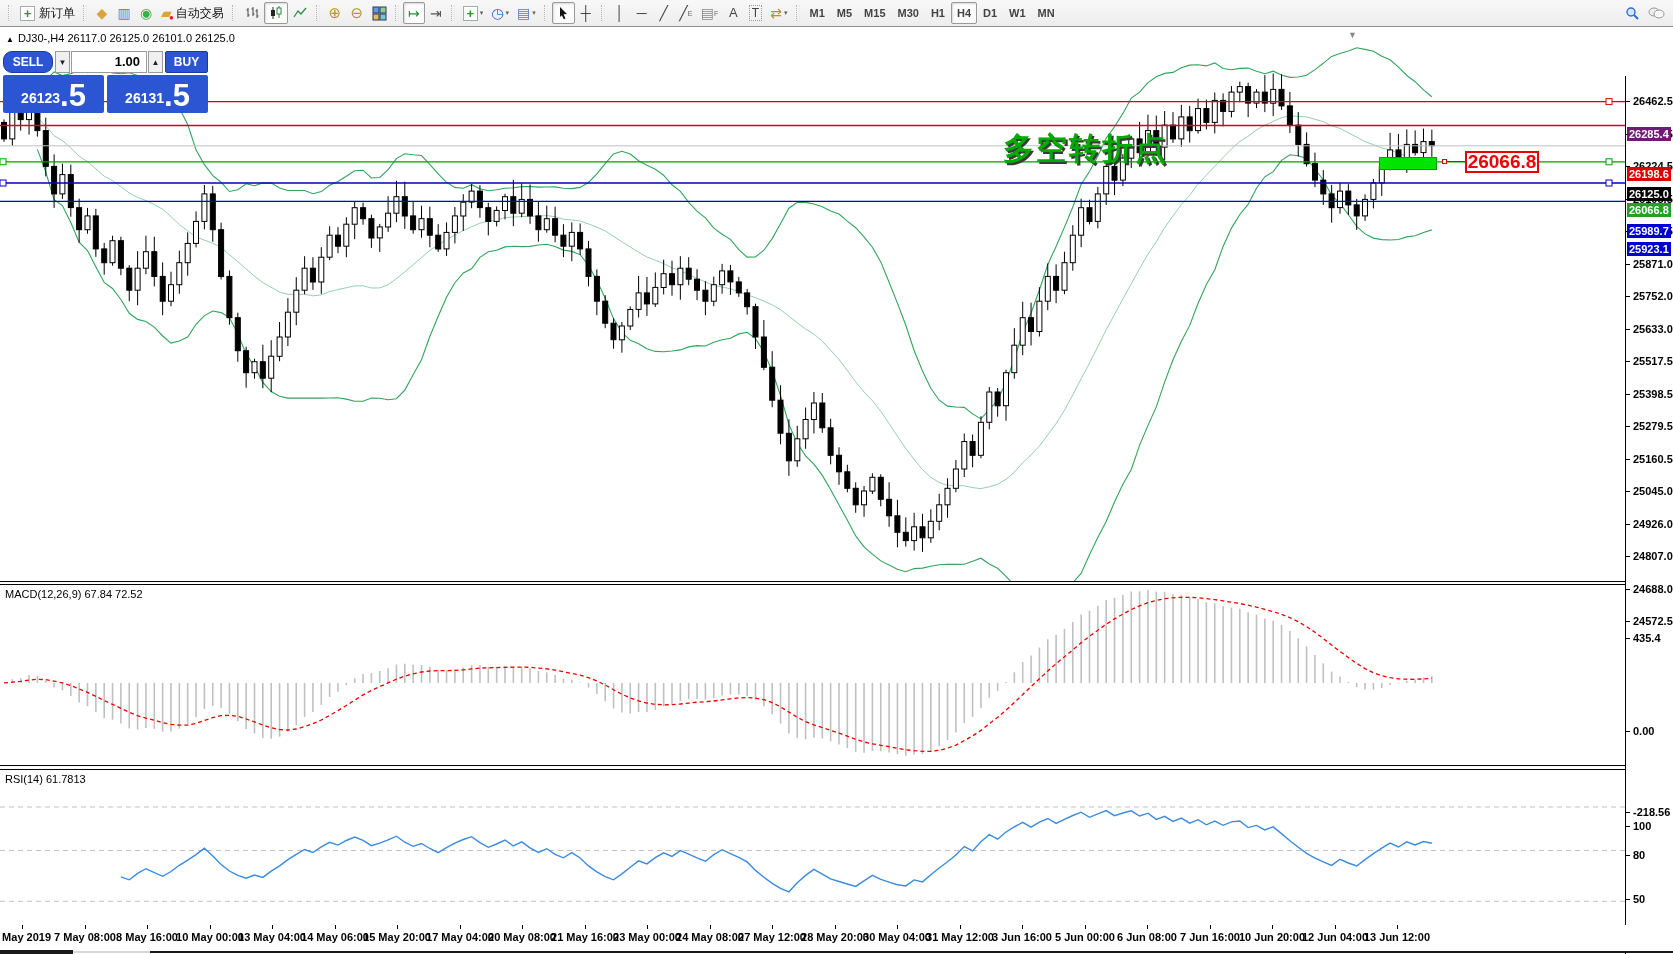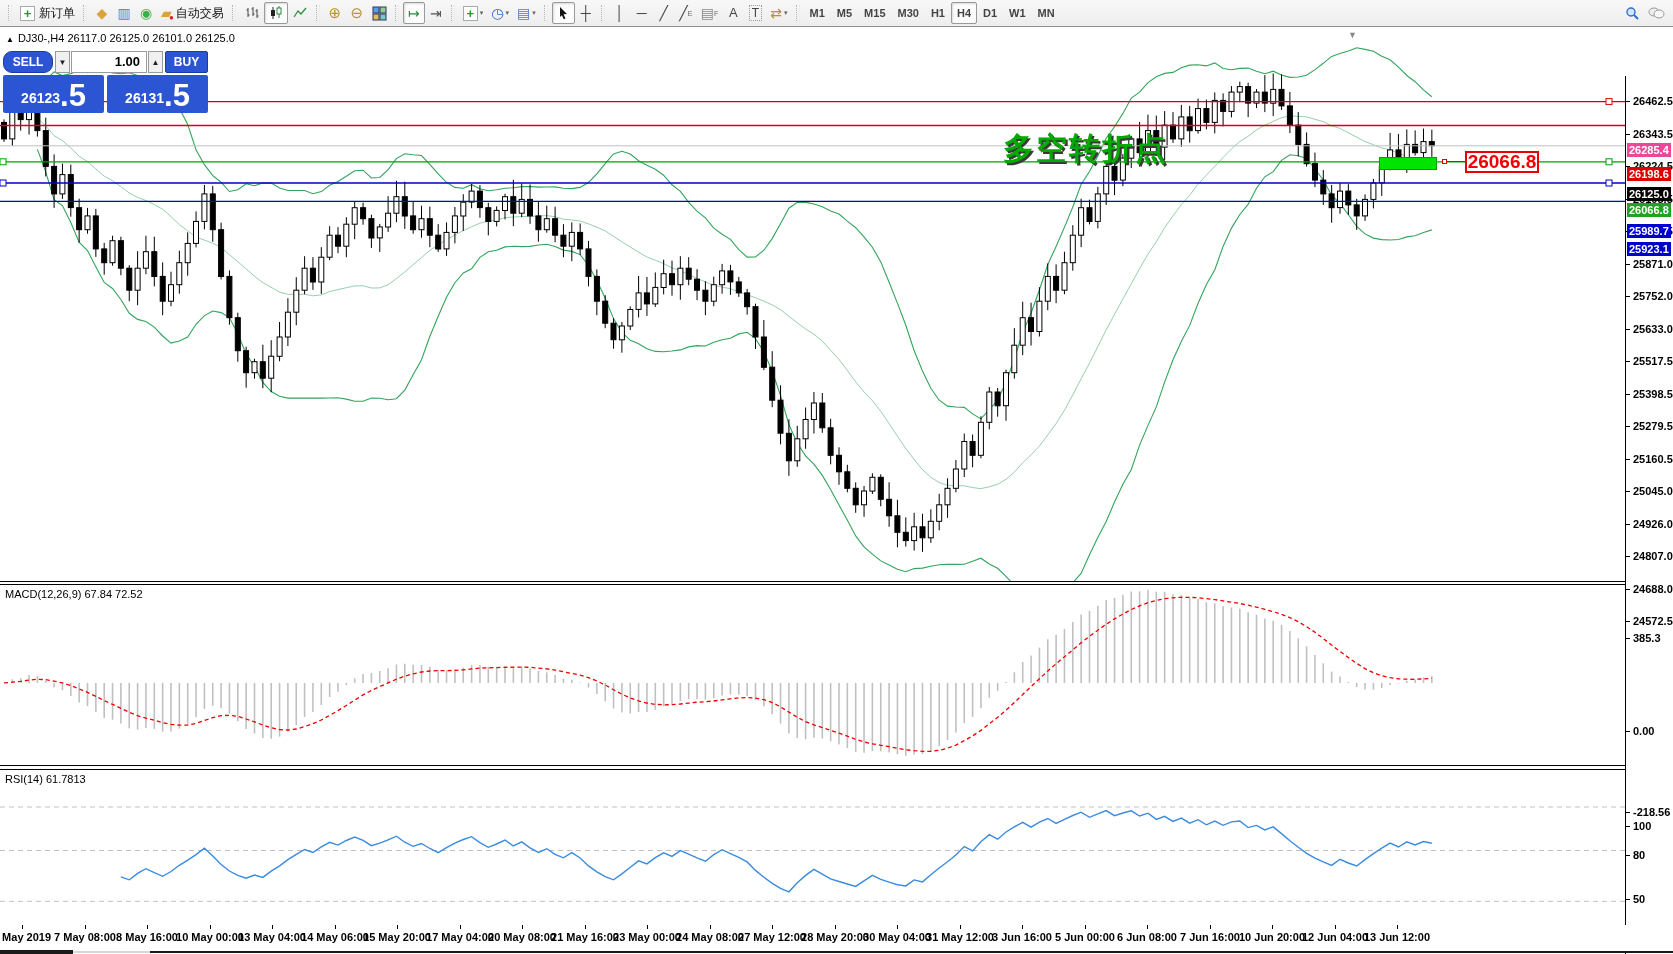--- a/index.html
+++ b/index.html
@@ -821,28 +821,28 @@
         <div class="tickdash" style="top:415px"></div>
         <div class="ticklabel" style="top:415px">25045.0</div>
         <div class="tickdash" style="top:448px"></div>
         <div class="ticklabel" style="top:448px">24926.0</div>
         <div class="tickdash" style="top:480px"></div>
         <div class="ticklabel" style="top:480px">24807.0</div>
         <div class="tickdash" style="top:513px"></div>
         <div class="ticklabel" style="top:513px">24688.0</div>
         <div class="tickdash" style="top:545px"></div>
         <div class="ticklabel" style="top:545px">24572.5</div>
-        <div class="pricetag" style="top:74px;background:#ec4899">26285.4</div>
+        <div class="pricetag" style="top:58px;background:#701a75">26285.4</div>
         <div class="pricetag" style="top:98px;background:#dd0000">26198.6</div>
         <div class="pricetag" style="top:118px;background:#000000">26125.0</div>
         <div class="pricetag" style="top:134px;background:#21a321">26066.8</div>
         <div class="pricetag" style="top:155px;background:#0000cc">25989.7</div>
         <div class="pricetag" style="top:173px;background:#0000cc">25923.1</div>
         <div class="tickdash" style="top:562px"></div>
-        <div class="ticklabel" style="top:562px">385.3</div>
+        <div class="ticklabel" style="top:562px">435.4</div>
         <div class="tickdash" style="top:655px"></div>
         <div class="ticklabel" style="top:655px">0.00</div>
         <div class="tickdash" style="top:736px"></div>
         <div class="ticklabel" style="top:736px">-218.56</div>
         <div class="tickdash" style="top:750px"></div>
         <div class="ticklabel" style="top:750px">100</div>
         <div class="tickdash" style="top:779px"></div>
         <div class="ticklabel" style="top:779px">80</div>
         <div class="tickdash" style="top:823px"></div>
         <div class="ticklabel" style="top:823px">50</div>

